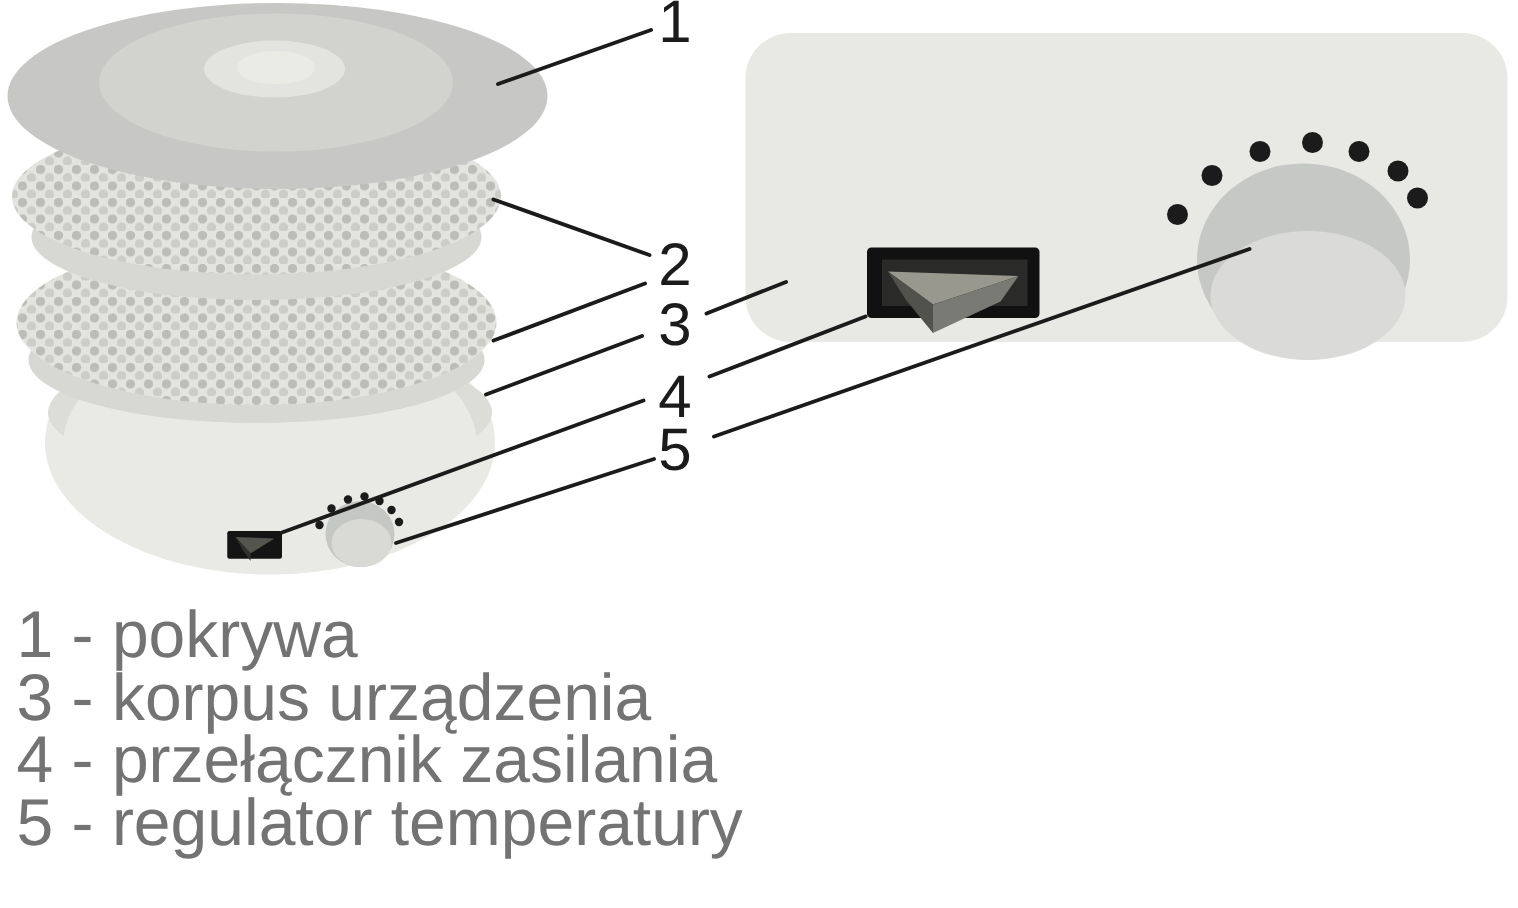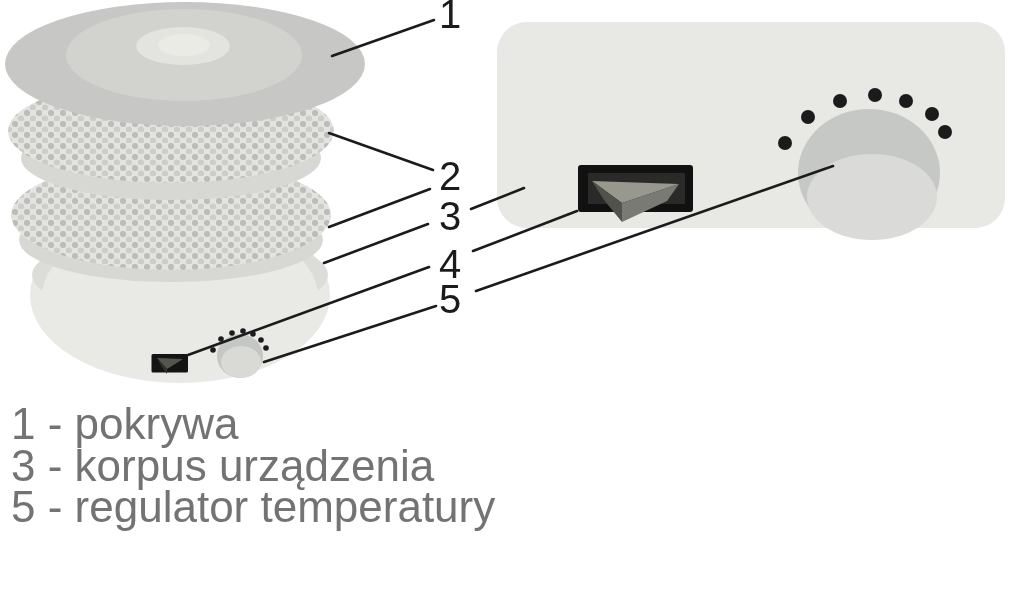--- a/index.html
+++ b/index.html
@@ -151,17 +151,20 @@
   </svg>
 
   <div class="legend">
     <div class="legend-row">
       <span>1</span><span class="sep"> - </span><span>pokrywa</span>
     </div>
     <div class="legend-row">
       <span>3</span><span class="sep"> - </span><span>korpus urządzenia</span>
     </div>
     <div class="legend-row">
+      <span>4</span><span class="sep"> - </span><span>przełącznik zasilania</span>
+    </div>
+    <div class="legend-row">
       <span>5</span><span class="sep"> - </span><span>regulator temperatury</span>
     </div>
   </div>
 
 </div>
 
 </body></html>

